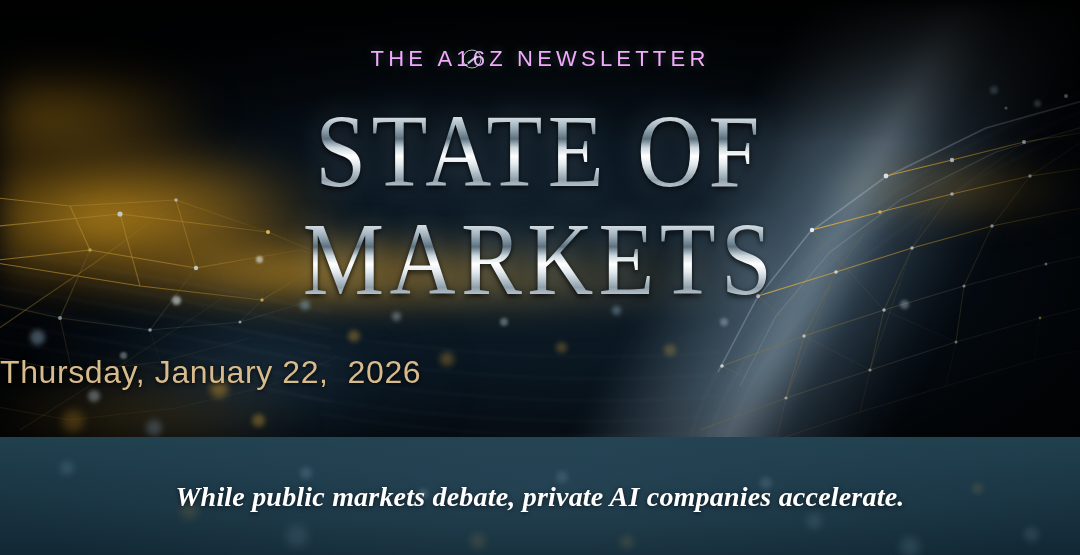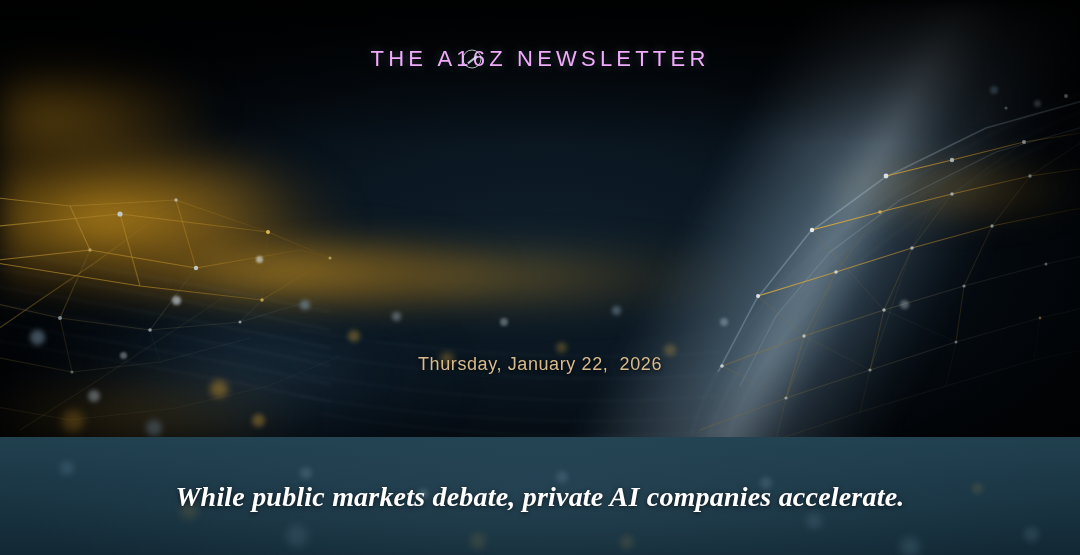--- a/index.html
+++ b/index.html
@@ -133,22 +133,22 @@
     color:transparent;
     -webkit-text-fill-color:transparent;
     filter:drop-shadow(0 2px 3px rgba(0,0,0,.85)) drop-shadow(0 0 16px rgba(190,215,235,.22));
     transform:scaleX(.88);
   }
   .t1{font-size:104px;}
   .t2{font-size:104px;margin-top:6px;}
 
   .date{
     position:absolute;left:0;right:0;top:354px;
-    text-align:center;
-    font-size:18px;
+    text-align:left;
+    font-size:32px;
     font-weight:400;
     letter-spacing:.6px;
     color:#d8bb8c;
     text-shadow:0 1px 4px rgba(0,0,0,.85);
     white-space:pre;
   }
 
   
   .band{
     position:absolute;left:0;right:0;top:437px;height:118px;
@@ -333,20 +333,24 @@
 
   <div class="bg vignette"></div>
   <div class="bg topdark"></div>
 
   <div class="content">
 
     <div class="kicker">
       <span>THE </span><span class="brand"><span>A16Z</span><span class="mark"></span></span><span> NEWSLETTER</span>
     </div>
 
+    <div class="titleblock">
+      <div class="tline t1">STATE OF</div>
+      <div class="tline t2">MARKETS</div>
+    </div>
 
     <div class="date">Thursday, January 22,  2026</div>
 
     <div class="band">
       <div class="bk" style="left:60px;top:24px;width:14px;height:14px;background:rgba(150,190,220,.16);filter:blur(3px);"></div>
       <div class="bk" style="left:180px;top:64px;width:18px;height:18px;background:rgba(236,180,60,.14);filter:blur(4px);"></div>
       <div class="bk" style="left:300px;top:30px;width:12px;height:12px;background:rgba(180,215,240,.16);filter:blur(2.6px);"></div>
       <div class="bk" style="left:286px;top:88px;width:22px;height:22px;background:rgba(170,205,232,.12);filter:blur(5px);"></div>
       <div class="bk" style="left:418px;top:52px;width:10px;height:10px;background:rgba(224,240,252,.18);filter:blur(2px);"></div>
       <div class="bk" style="left:470px;top:96px;width:16px;height:16px;background:rgba(236,186,70,.12);filter:blur(3.6px);"></div>

